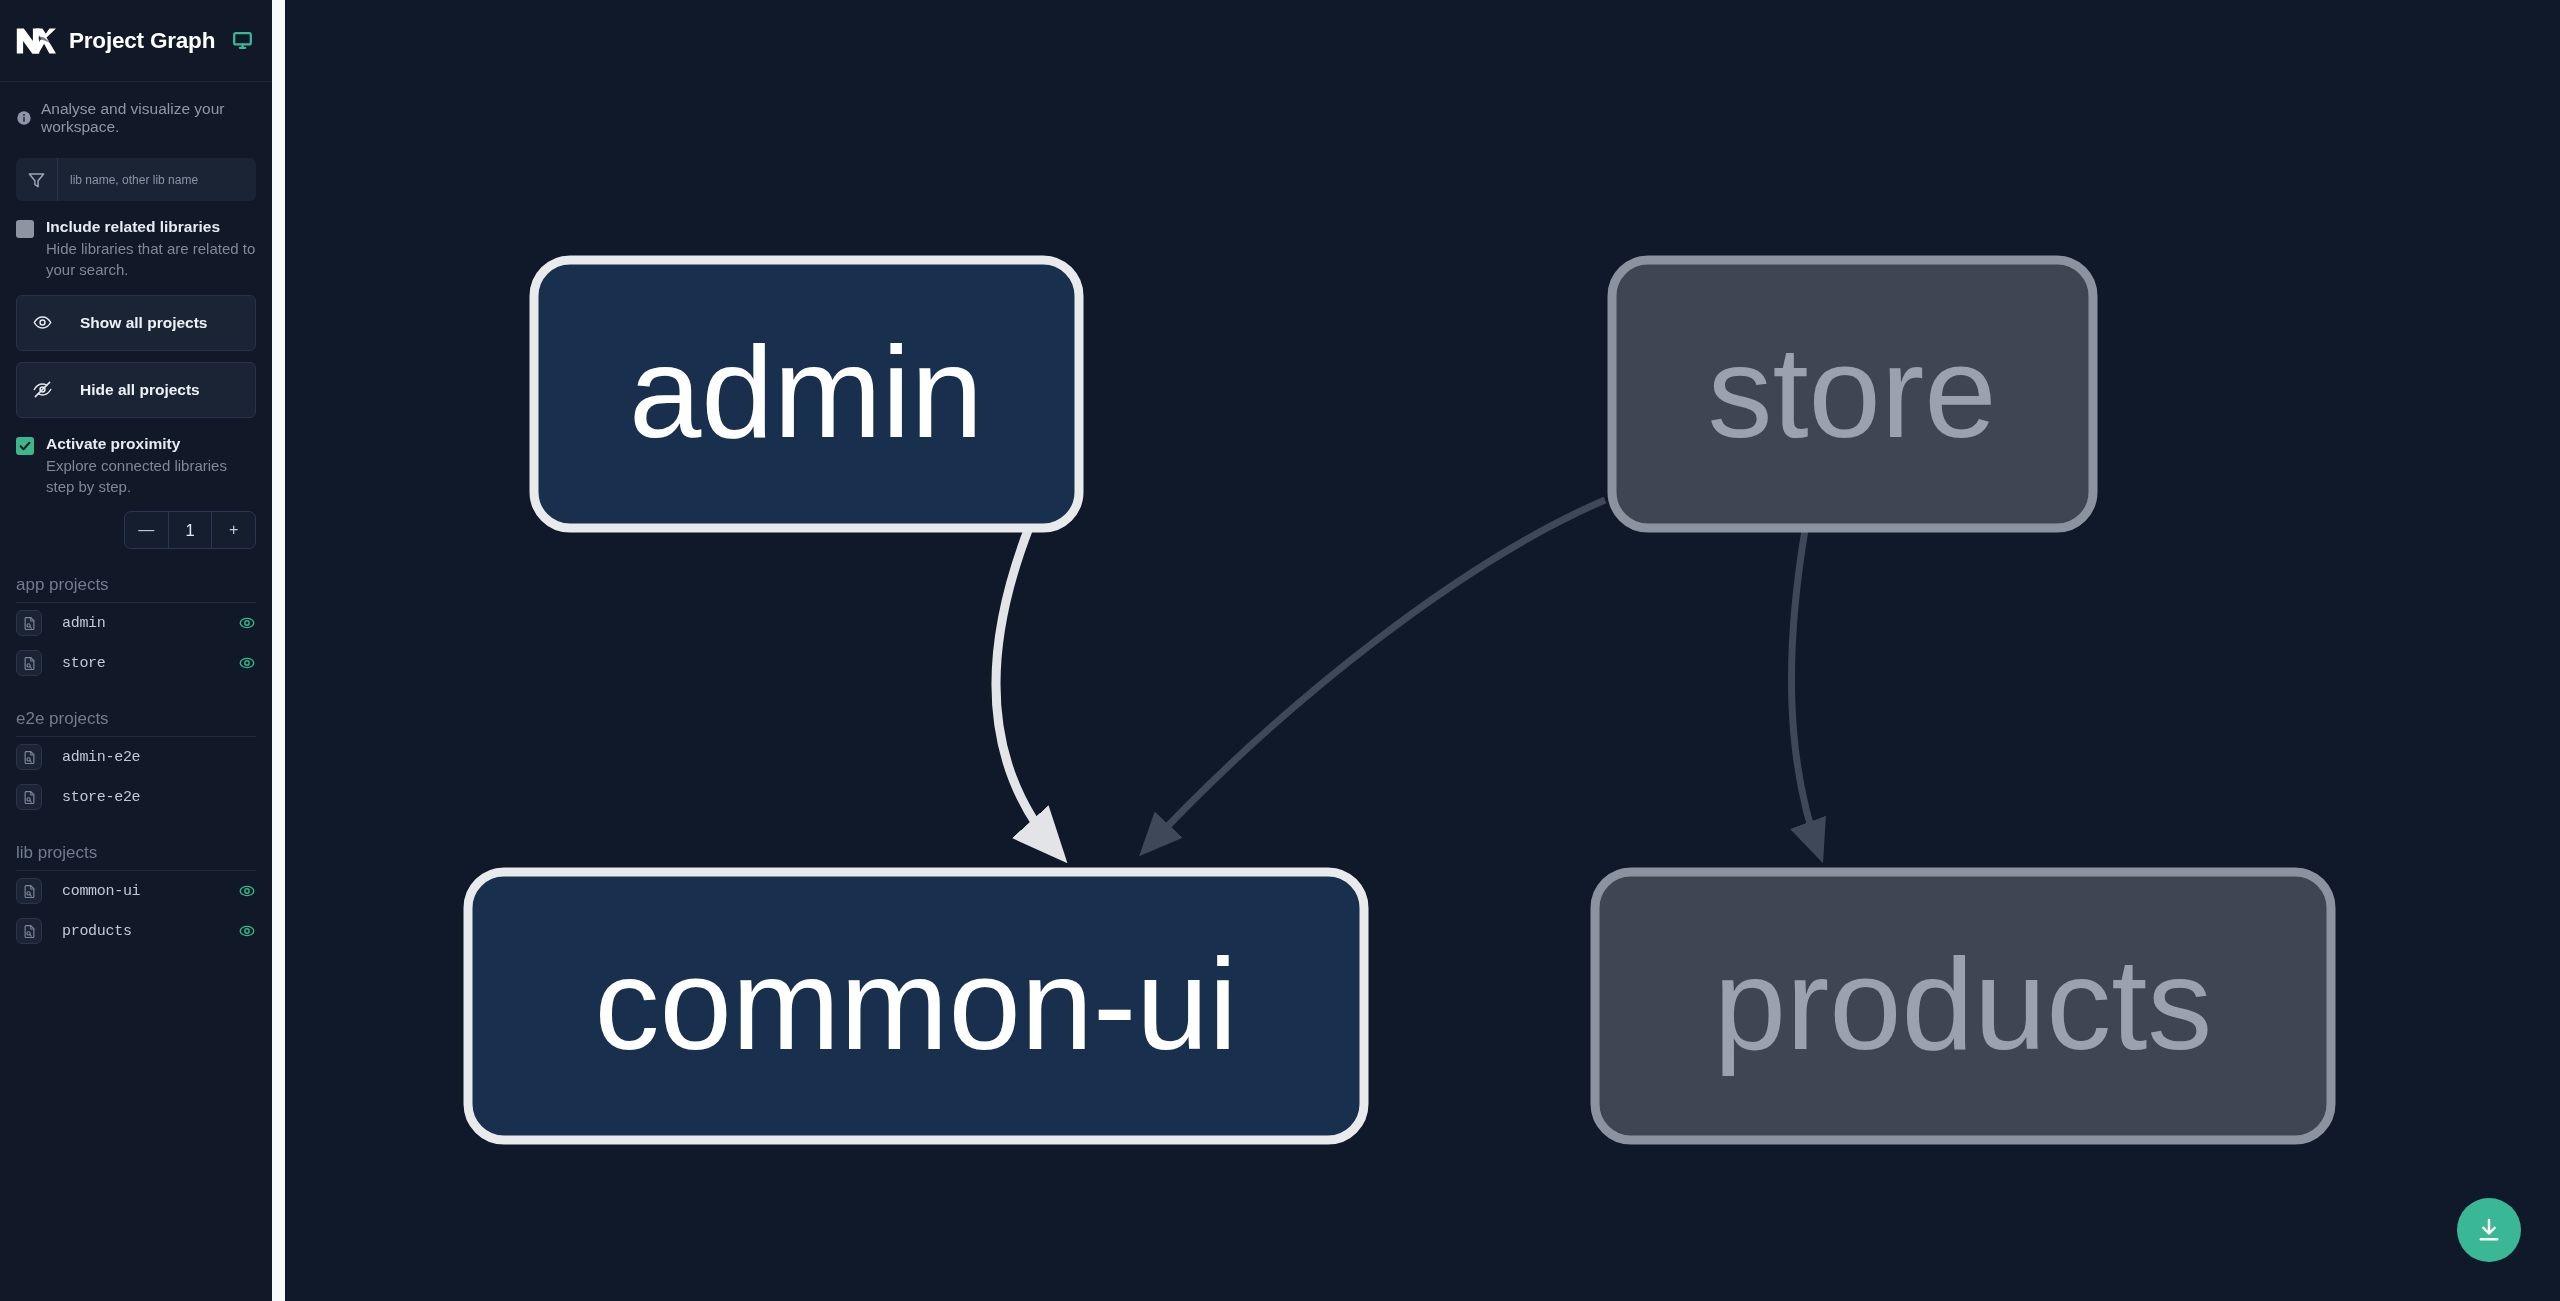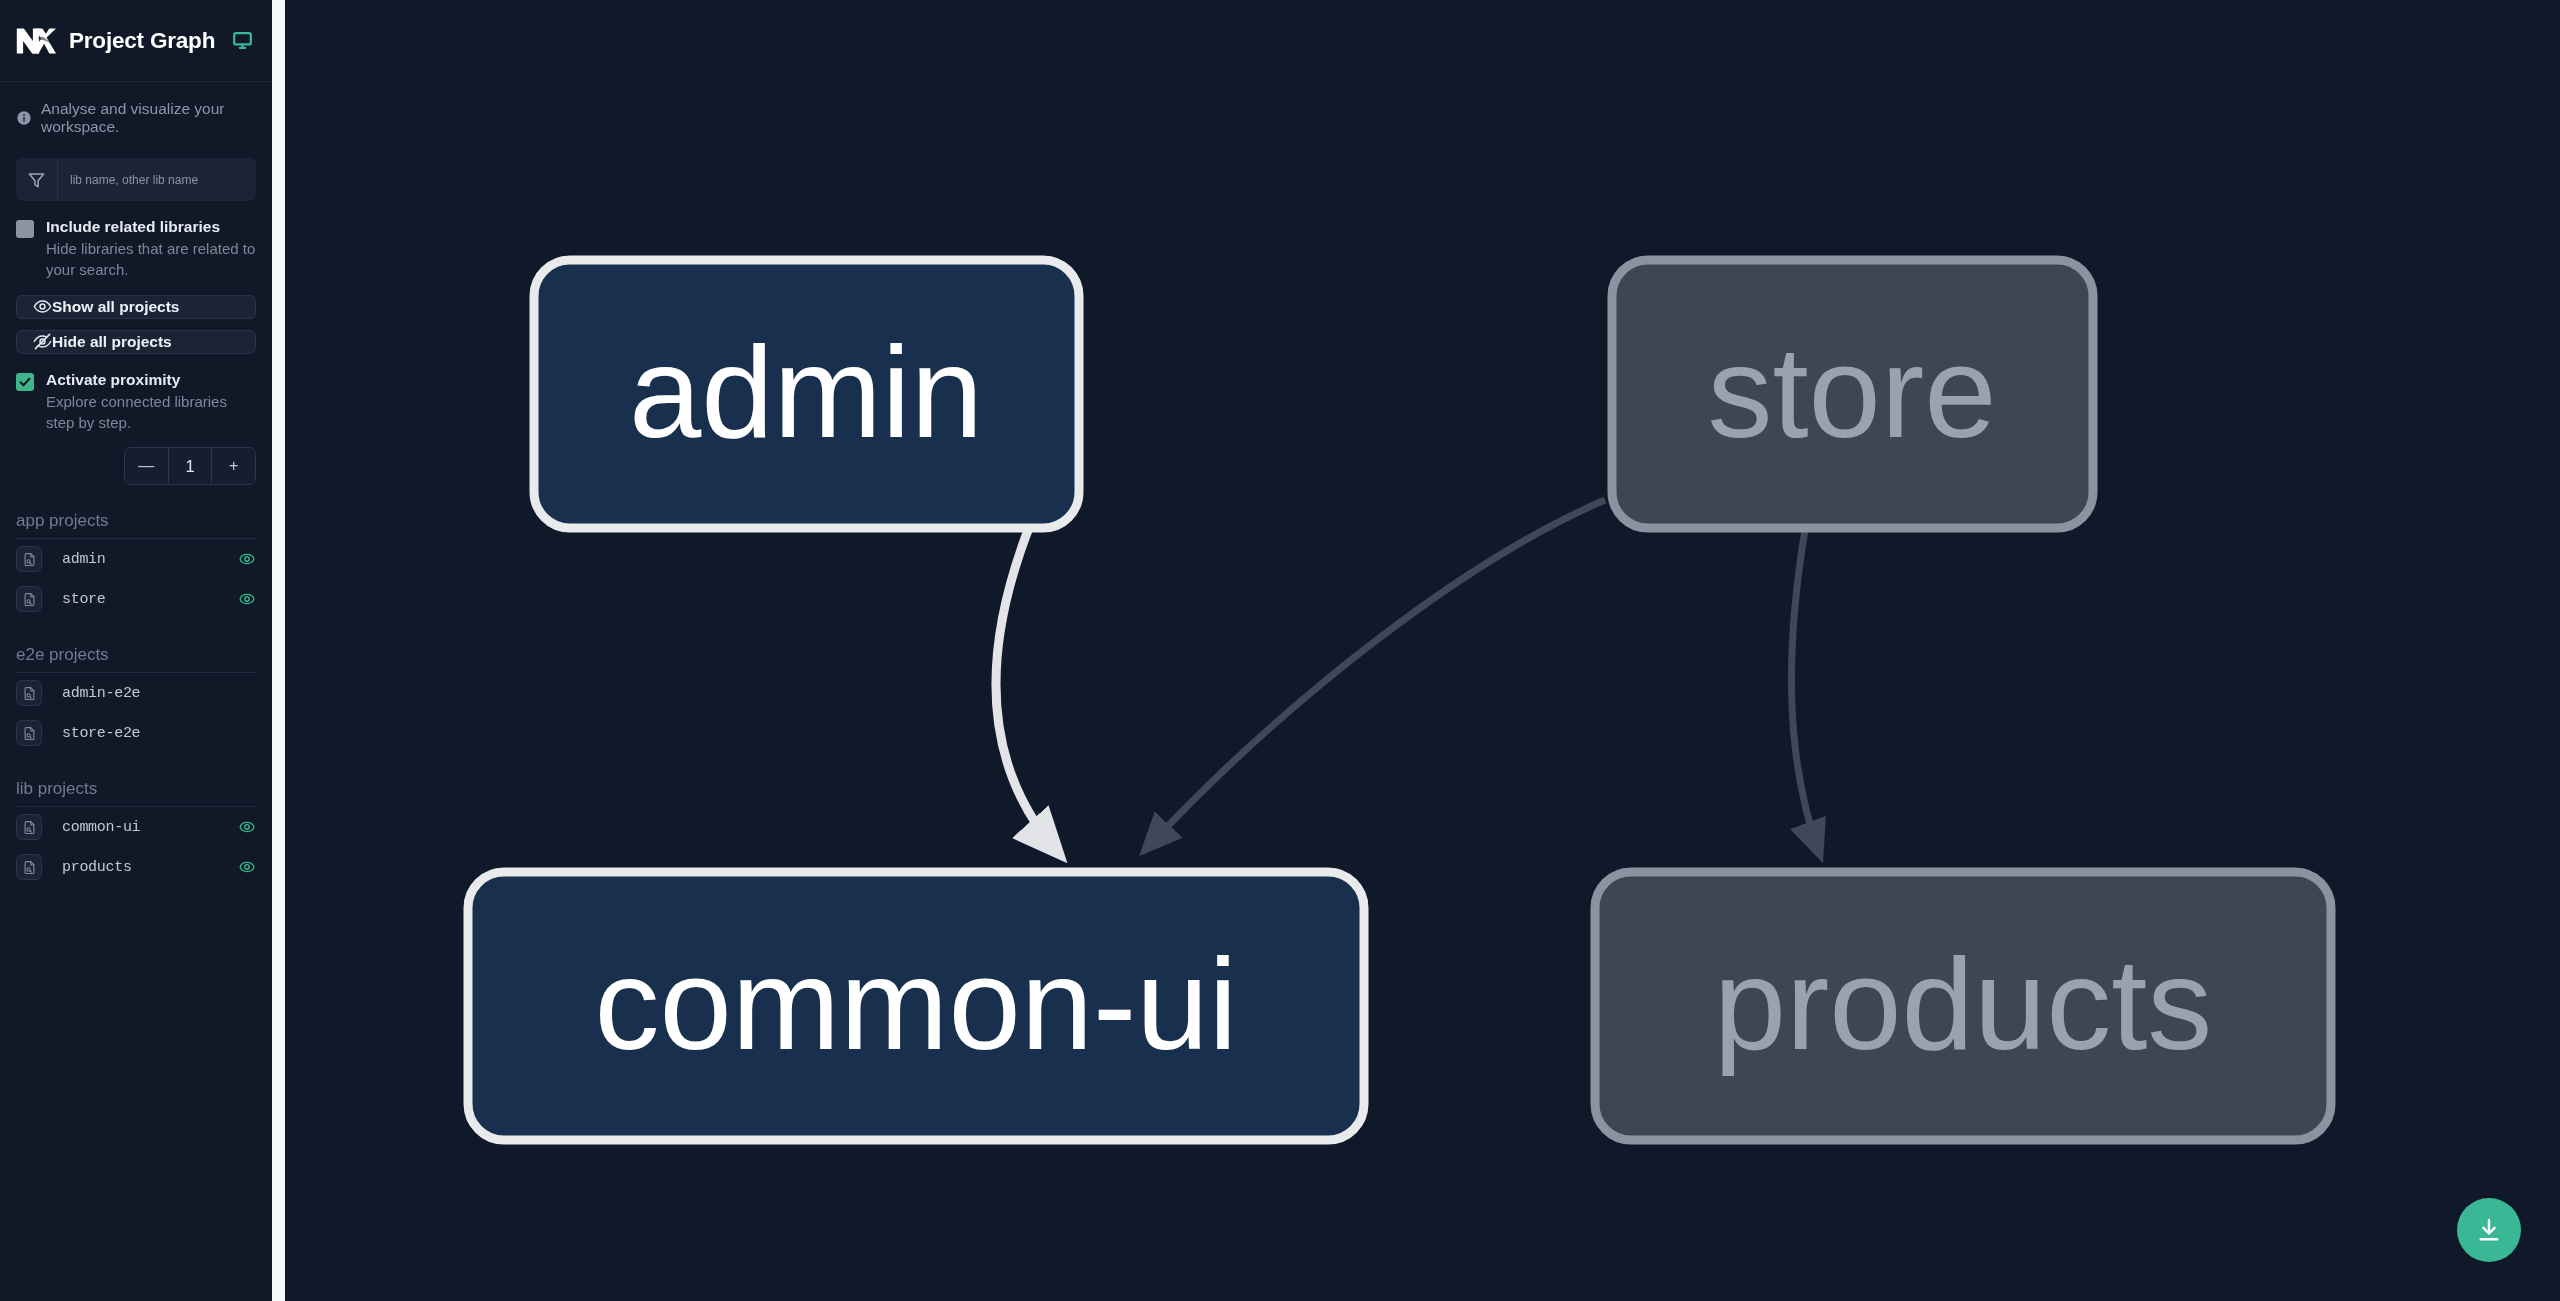--- a/index.html
+++ b/index.html
@@ -73,27 +73,27 @@
   .cb.gray { background: #8d95a3; }
   .cb.white { background: #ffffff; }
   .cb.green { background: #3fb58b; }
   .cb svg { width: 14px; height: 14px; display: block; }
   .check-texts { flex: 1; min-width: 0; }
   .check-title { color: #e7ecf4; font-size: 15.5px; font-weight: 700; line-height: 1.3; }
   .check-desc { color: #7e8899; font-size: 15px; line-height: 1.42; margin-top: 1px; }
 
   .btn-stack { padding: 14px 16px 0 16px; display: flex; flex-direction: column; gap: 11px; }
   .wide-btn {
-    height: 24px; width: 100%;
+    height: 56px; width: 100%;
     background: #1b2435;
     border: 1px solid #2b real; 
     border: 1px solid #29324a;
     border-radius: 6px;
     display: flex; align-items: center;
-    gap: 0; padding: 0 16px;
+    gap: 28px; padding: 0 16px;
     color: #eef2f8; font-size: 15.5px; font-weight: 700;
     cursor: pointer;
   }
   .wide-btn svg { width: 19px; height: 19px; flex: 0 0 19px; display:block; }
 
   .stepper-wrap { padding: 14px 16px 0 16px; display: flex; justify-content: flex-end; }
   .stepper {
     display: flex; height: 38px;
     border: 1px solid #2c3650; border-radius: 7px; overflow: hidden;
     background: #151e2e;

